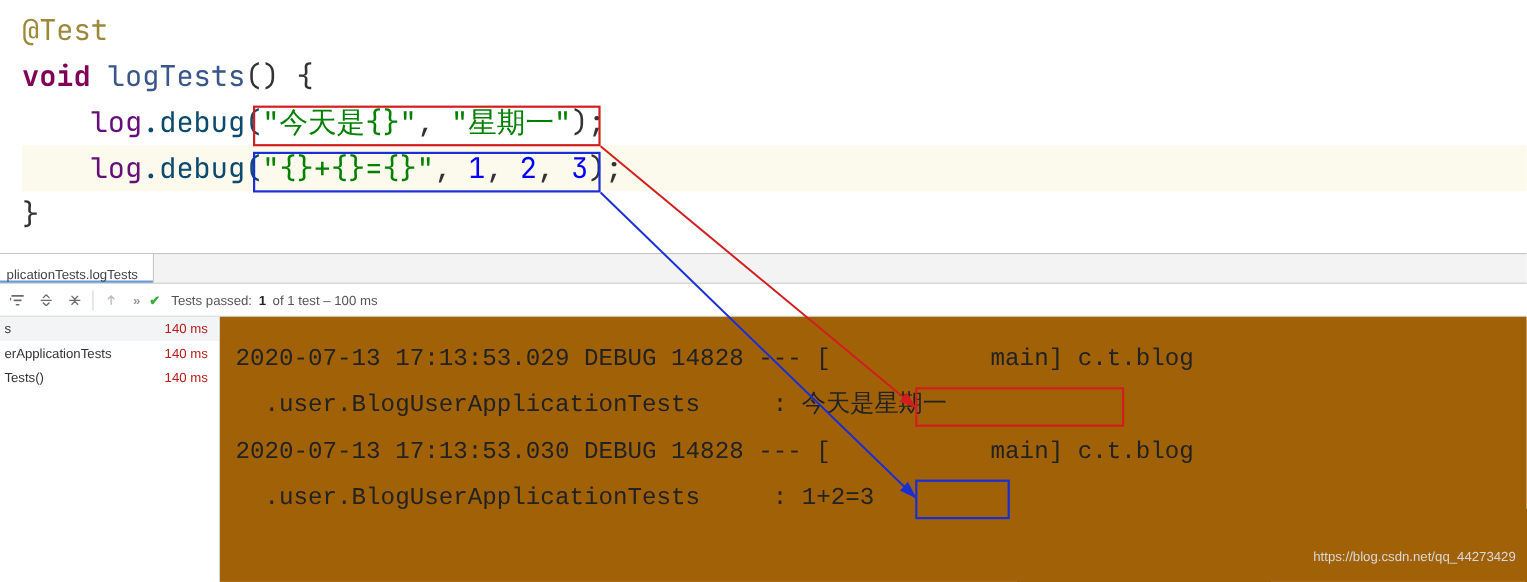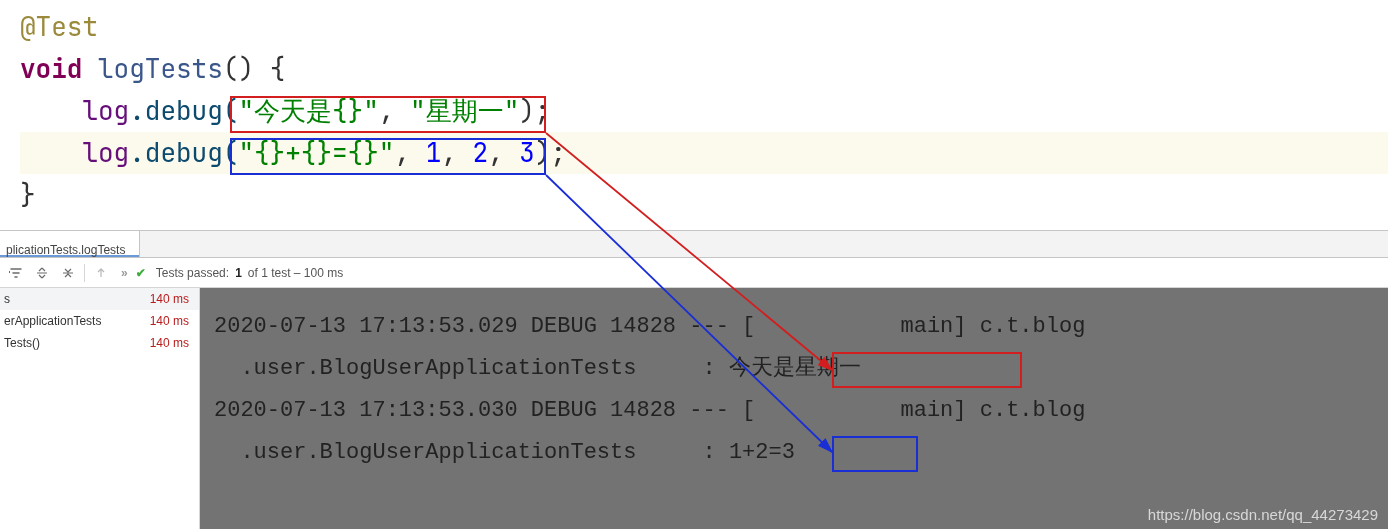--- a/index.html
+++ b/index.html
@@ -25,25 +25,25 @@
   .toolbar{height:30px;border-bottom:1px solid #d5d5d5;background:#fff;display:flex;align-items:center;padding:0 6px;gap:6px;font-size:12px;color:#555;}
   .tb-ico{width:20px;height:20px;display:flex;align-items:center;justify-content:center;color:#6b6b6b;}
   .chev{color:#9a9a9a;font-weight:bold;letter-spacing:-2px;margin:0 4px;}
   .pass-ico{color:#3bab3b;font-weight:bold;margin-right:4px;}
   .toolbar b{color:#222;font-weight:600;}
   .lower{display:flex;height:241px;}
   .tree{width:200px;border-right:1px solid #d5d5d5;font-size:12px;}
   .tree-row{display:flex;align-items:center;justify-content:space-between;padding:3px 10px 3px 4px;height:22px;}
   .tree-row.head{background:#f2f4f6;}
   .ms{color:#b91c1c;}
-  .console{flex:1;position:relative;background:#737373;}
+  .console{flex:1;position:relative;background:#a16207;}
   .console pre{margin:0;padding:18px 6px 0 14px;font-family:"Courier New",monospace;font-size:22px;line-height:42px;color:#222;white-space:pre;}
   #out-box-red{position:absolute;border:2px solid #d21e1e;left:632px;top:64px;width:190px;height:36px;pointer-events:none;}
   #out-box-blue{position:absolute;border:2px solid #1a2ed6;left:632px;top:148px;width:86px;height:36px;pointer-events:none;}
-  .watermark{position:absolute;right:10px;bottom:6px;color:#d8d8d8;font-size:15px;font-family:Arial;}
+  .watermark{position:absolute;right:10px;bottom:16px;color:#d8d8d8;font-size:12px;font-family:Arial;}
   svg.arrow{position:absolute;left:0;top:0;pointer-events:none;}
 </style>
 </head>
 <body>
 
 <div class="editor">
 <pre><span class="ann">@Test</span>
 <span class="kw">void</span> <span class="mname">logTests</span><span class="punct">() {</span>
     <span class="log">log</span><span class="call">.debug(</span><span class="str">"今天是{}"</span><span class="punct">, </span><span class="str">"星期一"</span><span class="punct">);</span>
 <span class="current-line">    <span class="log">log</span><span class="call">.debug(</span><span class="str">"{}+{}={}"</span><span class="punct">, </span><span class="num">1</span><span class="punct">, </span><span class="num">2</span><span class="punct">, </span><span class="num">3</span><span class="punct">);</span></span>

